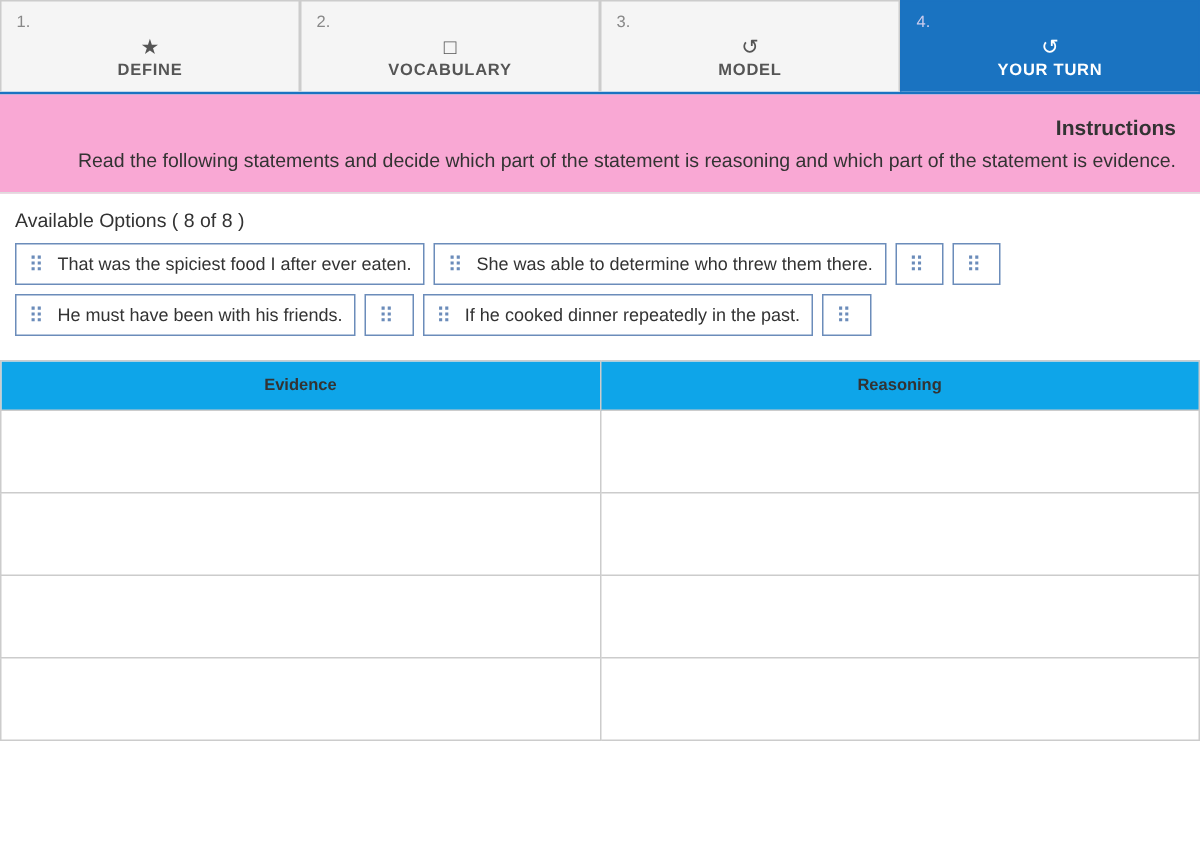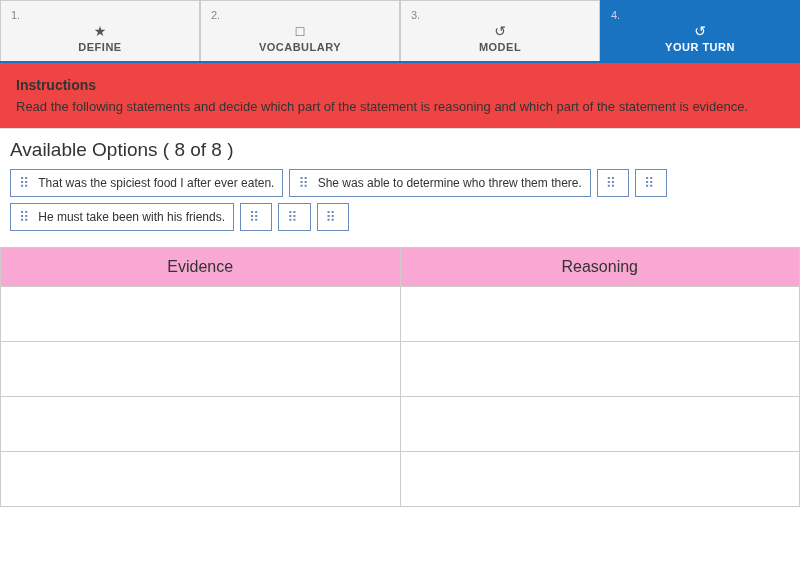--- a/index.html
+++ b/index.html
@@ -27,31 +27,32 @@
     .tab .tab-label { font-size: 11px; font-weight: bold; letter-spacing: 0.5px; text-align: center; }
     .tab.active {
       background: #1a73c1;
       color: #fff;
       border-color: #1a73c1;
     }
     .tab.active .tab-num { color: #cce; }
 
     
     .instructions-box {
-      background: #ef4444;
+      background: #f9a8d4;
       padding: 14px 16px;
       margin: 0;
       border-bottom: 1px solid #ddd;
+      text-align: right;
     }
     .instructions-title { font-size: 14px; font-weight: bold; margin-bottom: 6px; }
     .instructions-text { font-size: 13px; color: #333; }
 
     
     .options-section { padding: 10px 10px 6px 10px; }
-    .options-title { font-size: 19px; margin-bottom: 8px; color: #333; }
+    .options-title { font-size: 13px; margin-bottom: 8px; color: #333; }
 
     
     .options-grid { display: flex; flex-wrap: wrap; gap: 6px; }
     .option-chip {
       border: 1px solid #6b8cba;
       background: #fff;
       padding: 5px 8px;
       display: flex;
       align-items: center;
       gap: 5px;
@@ -67,24 +68,24 @@
 
     
     .drag-table {
       width: 100%;
       border-collapse: collapse;
       margin-top: 10px;
     }
     .drag-table th {
       text-align: center;
       padding: 10px;
-      font-weight: normal;
-      font-size: 16px;
+      font-weight: bold;
+      font-size: 11px;
       border: 1px solid #ccc;
-      background: #f9a8d4;
+      background: #0ea5e9;
     }
     .drag-table td {
       border: 1px solid #ccc;
       height: 55px;
       vertical-align: top;
       padding: 6px;
     }
 
     .col-evidence { width: 50%; }
     .col-reasoning { width: 50%; margin-left: 24px; }
@@ -137,29 +138,30 @@
     <div class="option-chip">
       <span class="drag-icon">⠿</span>
     </div>
 
     <div class="option-chip">
       <span class="drag-icon">⠿</span>
     </div>
 
     <div class="option-chip">
       <span class="drag-icon">⠿</span>
-      <span>He must take been with his friends.</span>
+      <span>He must have been with his friends.</span>
     </div>
 
     <div class="option-chip">
       <span class="drag-icon">⠿</span>
     </div>
 
     <div class="option-chip">
       <span class="drag-icon">⠿</span>
+      <span>If he cooked dinner repeatedly in the past.</span>
     </div>
 
     <div class="option-chip">
       <span class="drag-icon">⠿</span>
     </div>
 
   </div>
 </div>
 
 <table class="drag-table">

